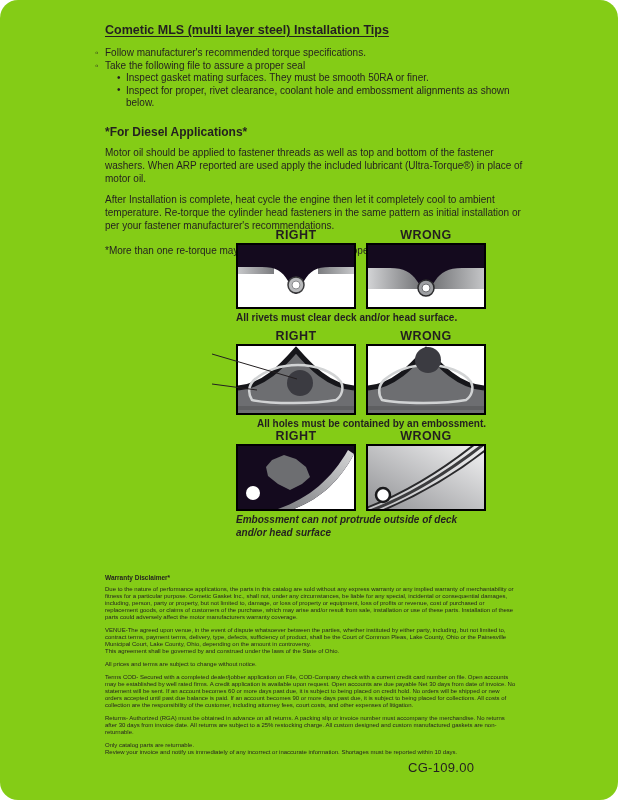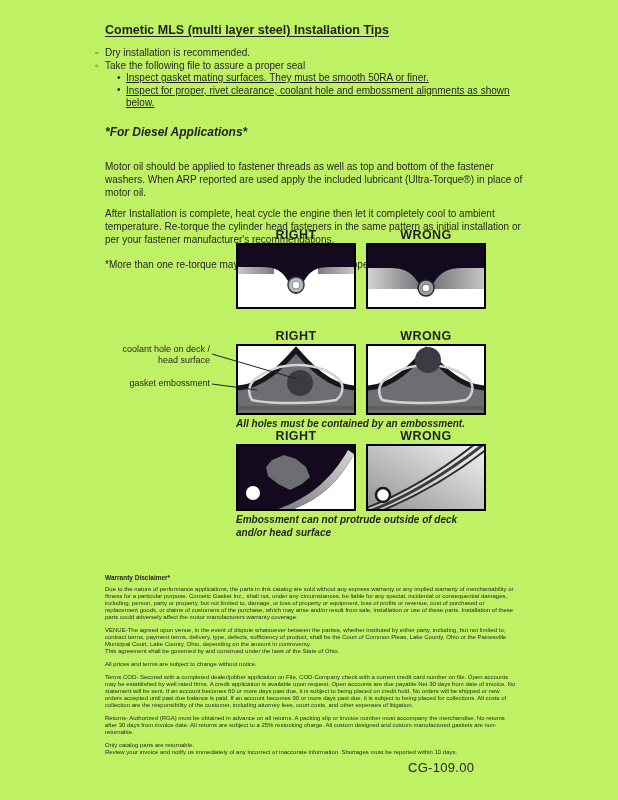--- a/index.html
+++ b/index.html
@@ -1,67 +1,67 @@
 <!DOCTYPE html>
 <html><head>
 <meta charset="utf-8">
 <style>
   html,body{margin:0;padding:0;background:#fff;}
   .page{
-    position:relative;width:618px;height:800px;background:#bef264;overflow:hidden;
-    font-family:"Liberation Sans", sans-serif;color:#231f20;
+    position:relative;width:618px;height:800px;background:#84cc16;overflow:hidden;
+    font-family:"Liberation Sans", sans-serif;color:#231f20;border-radius:18px;
   }
   
   .content-top{position:absolute;left:95px;top:20px;width:438px;}
   .title{
     display:inline-block;margin:0 0 9px 10px;font-size:12.5px;font-weight:bold;
     text-decoration:underline;text-underline-offset:2px;
   }
   .bullet{position:relative;padding-left:10px;font-size:10px;line-height:13px;}
   .bullet::before{content:"◦";position:absolute;left:0;top:0;font-size:10px;}
-  .sub-bullet{position:relative;margin-left:22px;padding-left:9px;font-size:10px;line-height:12.5px;text-decoration:underline;}
+  .sub-bullet{position:relative;margin-left:22px;padding-left:9px;font-size:10px;line-height:12.5px;}
   .sub-bullet::before{content:"•";position:absolute;left:0;top:-0.5px;font-size:10px;}
-  .diesel-heading{margin:15px 0 21px 10px;font-size:12px;font-weight:bold;font-style:italic;}
+  .diesel-heading{margin:15px 0 7px 10px;font-size:12px;font-weight:bold;}
   .para{margin:0 0 8px 10px;width:424px;font-size:10px;line-height:13px;}
   .note{margin-top:12px;}
   
   .figure{position:absolute;width:288px;}
   .fig-rivets{left:236px;top:228px;}
   .fig-holes{left:236px;top:329px;}
   .fig-emboss{left:236px;top:429px;}
   .fig-labels{display:flex;width:250px;height:14px;}
   .fig-labels span{
     flex:0 0 120px;text-align:center;font-size:12.5px;font-weight:bold;letter-spacing:.4px;
   }
   .fig-labels span:last-child{margin-left:10px;}
   .fig-panels{display:flex;gap:10px;margin-top:1px;}
   .fig-panels svg{display:block;}
   .fig-caption{margin-top:3px;font-size:10px;font-weight:bold;line-height:12.5px;}
-  .fig-caption.center{text-align:left;width:250px;font-style:italic;}
+  .fig-caption.center{text-align:right;width:250px;}
   .fig-caption.narrow{width:238px;font-style:italic;}
   
   .annotations{position:absolute;left:118px;top:344px;width:92px;text-align:right;font-size:9px;line-height:10.5px;}
   .ann-coolant{margin-bottom:13px;}
   .leader-lines{position:absolute;left:210px;top:348px;}
   
   .warranty{position:absolute;left:105px;top:574px;width:412px;font-size:6px;line-height:7px;}
   .warranty h2{margin:0 0 5px 0;font-size:6.5px;}
   .wp{margin:0;}
   .gap{margin-top:6px;}
   
   .footer-code{position:absolute;left:388px;top:760px;font-size:13px;letter-spacing:.3px;margin-left:20px;}
 </style>
 </head>
 <body>
 
 <div class="page">
 
   <div class="content-top">
     <h1 class="title">Cometic MLS (multi layer steel) Installation Tips</h1>
-    <div class="bullet">Dry installation is recommended.</div>
+    <div class="bullet">Follow manufacturer's recommended torque specifications.</div>
     <div class="bullet">Take the following file to assure a proper seal</div>
     <div class="sub-bullet">Inspect gasket mating surfaces.  They must be smooth 50RA or finer.</div>
     <div class="sub-bullet">Inspect for proper, rivet clearance, coolant hole and embossment alignments as shown below.</div>
 
     <h2 class="diesel-heading">*For Diesel Applications*</h2>
     <p class="para">Motor oil should be applied to fastener threads as well as top and bottom of the fastener washers. When ARP reported are used apply the included lubricant (Ultra-Torque®) in place of motor oil.</p>
     <p class="para">After Installation is complete, heat cycle the engine then let it completely cool to ambient temperature. Re-torque the cylinder head fasteners in the same pattern as initial installation or per your fastener manufacturer's recommendations.</p>
     <p class="para note">*More than one re-torque may be required to achieve proper fastener stretch*</p>
   </div>
 
@@ -109,20 +109,21 @@
         <g clip-path="url(#c1w)">
           <rect width="120" height="66" fill="#ffffff"></rect>
           <rect x="2" y="24" width="116" height="22" fill="url(#g1c)"></rect>
           <path d="M2 2 H118 V25 H96 C82 25 75 29 69 38 C65 44 63 47 60 47 C57 47 55 44 51 38 C45 29 38 25 24 25 H2 Z" fill="#140a1e"></path>
           <circle cx="60" cy="45" r="8" fill="#9d9fa2" stroke="#2a2a2c" stroke-width="1.5"></circle>
           <circle cx="60" cy="45" r="4" fill="#ffffff" stroke="#6d6e71" stroke-width="1"></circle>
         </g>
         <rect x="1" y="1" width="118" height="64" fill="none" stroke="#000000" stroke-width="2"></rect>
       </svg>
     </div>
+    <div class="fig-caption">All rivets must clear deck and/or head surface.</div>
   </div>
 
   <div class="figure fig-holes">
     <div class="fig-labels">
       <span>RIGHT</span>
       <span>WRONG</span>
     </div>
     <div class="fig-panels">
       <svg width="120" height="71" viewBox="0 0 120 71">
         <defs>
@@ -153,24 +154,20 @@
           <rect x="2" y="62" width="116" height="4" fill="#58595b" opacity="0.7"></rect>
           <path d="M16 56 C12 50 12 42 18 36 C30 26 46 21 62 21 C80 21 98 28 105 38 C108 44 106 52 100 56 C80 60 34 60 16 56 Z" fill="none" stroke="#d1d3d4" stroke-width="2.5"></path>
           <circle cx="62" cy="16" r="13" fill="#3b3b41"></circle>
         </g>
         <rect x="1" y="1" width="118" height="69" fill="none" stroke="#000000" stroke-width="2"></rect>
       </svg>
     </div>
     <div class="fig-caption center">All holes must be contained by an embossment.</div>
   </div>
 
-  <div class="annotations">
-    <div class="ann-coolant">coolant hole on deck / head surface</div>
-    <div>gasket embossment</div>
-  </div>
   <svg class="leader-lines" width="95" height="46" viewBox="0 0 95 46">
     <line x1="2" y1="6" x2="87" y2="31" stroke="#231f20" stroke-width="1"></line>
     <line x1="2" y1="36" x2="47" y2="42" stroke="#231f20" stroke-width="1"></line>
   </svg>
 
   <div class="figure fig-emboss">
     <div class="fig-labels">
       <span>RIGHT</span>
       <span>WRONG</span>
     </div>

